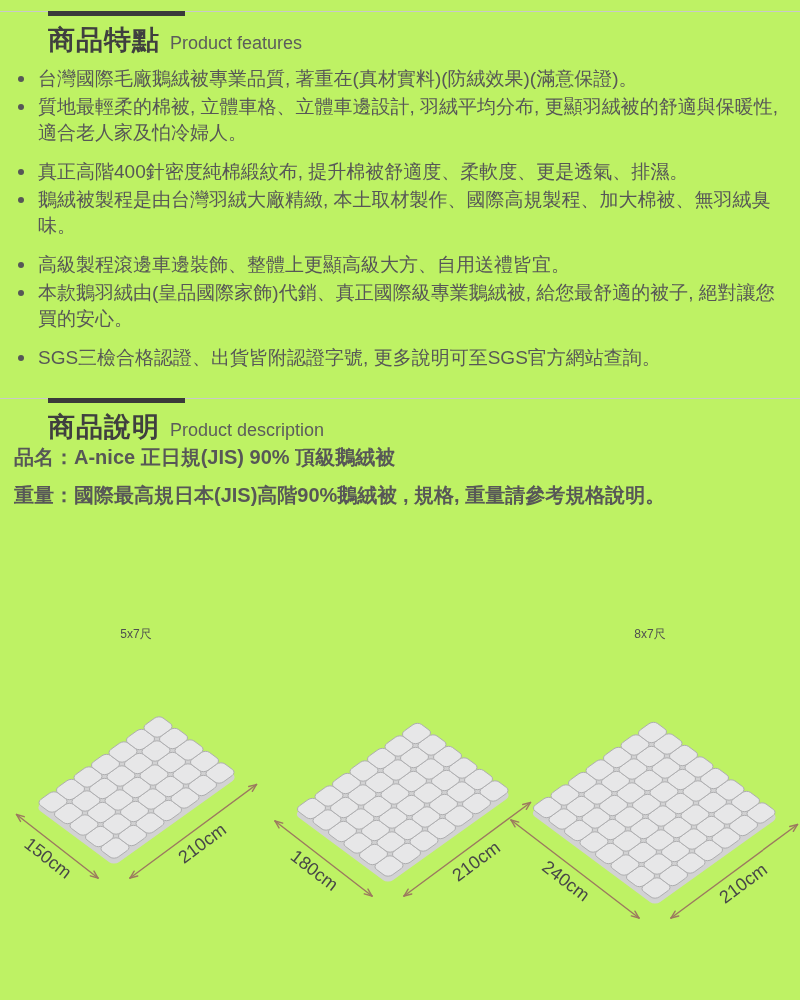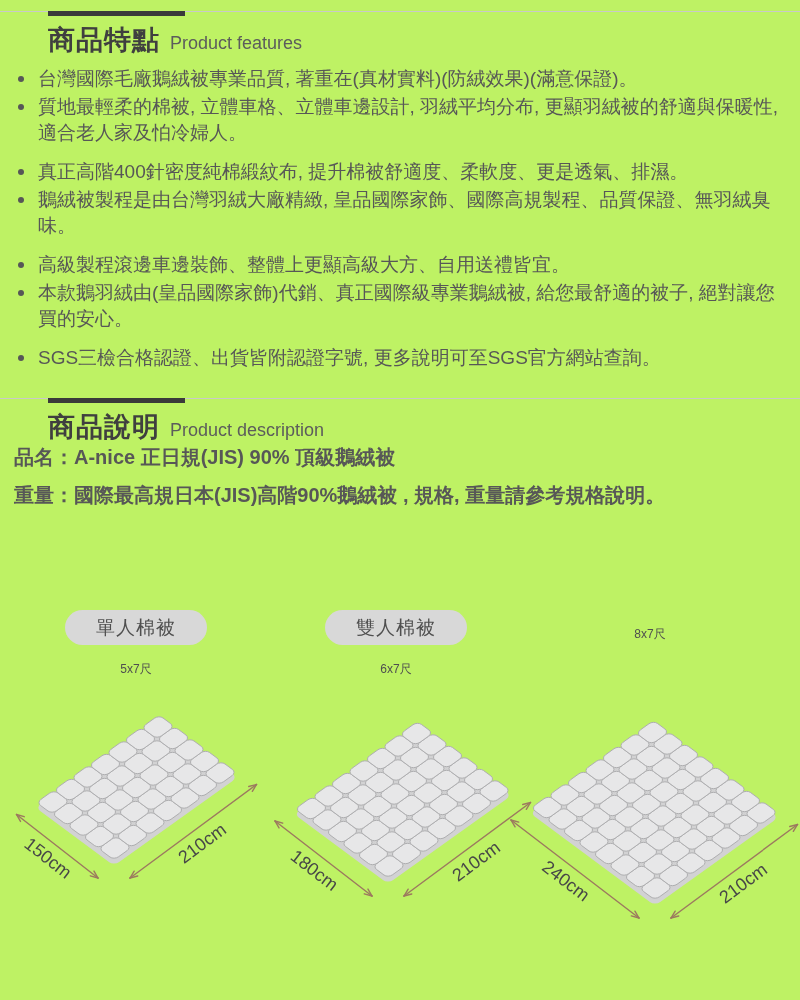--- a/index.html
+++ b/index.html
@@ -40,45 +40,40 @@
   <div class="accent-bar" style="top:11px"></div>
   <div class="sec-title" style="top:22px">
     <span class="zh">商品特點</span>
     <span class="en">Product features</span>
   </div>
 
   <ul class="features">
       <li>台灣國際毛廠鵝絨被專業品質, 著重在(真材實料)(防絨效果)(滿意保證)。</li>
       <li>質地最輕柔的棉被, 立體車格、立體車邊設計, 羽絨平均分布, 更顯羽絨被的舒適與保暖性, 適合老人家及怕冷婦人。</li>
       <li class="gap">真正高階400針密度純棉緞紋布, 提升棉被舒適度、柔軟度、更是透氣、排濕。</li>
-      <li>鵝絨被製程是由台灣羽絨大廠精緻, 皇品國際家飾、國際高規製程、品質保證、無羽絨臭味。</li>
+      <li>鵝絨被製程是由台灣羽絨大廠精緻, 本土取材製作、國際高規製程、加大棉被、無羽絨臭味。</li>
       <li class="gap">高級製程滾邊車邊裝飾、整體上更顯高級大方、自用送禮皆宜。</li>
       <li>本款鵝羽絨由(皇品國際家飾)代銷、真正國際級專業鵝絨被, 給您最舒適的被子, 絕對讓您買的安心。</li>
       <li class="gap">SGS三檢合格認證、出貨皆附認證字號, 更多說明可至SGS官方網站查詢。</li>
     </ul>
 
   <div class="divider" style="top:398px"></div>
   <div class="accent-bar" style="top:398px"></div>
   <div class="sec-title" style="top:409px">
     <span class="zh">商品說明</span>
     <span class="en">Product description</span>
   </div>
 
   <div class="desc-rows">
     <p>品名：A-nice 正日規(JIS) 90% 頂級鵝絨被</p>
     <p>重量：國際最高規日本(JIS)高階90%鵝絨被 , 規格, 重量請參考規格說明。</p>
   </div>
 
   <div class="size-col" style="left:46px">
-    <div class="pill">單人棉被</div>
     <div class="dim">5x7尺</div>
-  </div>
-  <div class="size-col" style="left:306px">
-    <div class="pill">雙人棉被</div>
-    <div class="dim">6x7尺</div>
   </div>
   <div class="size-col" style="left:560px">
     <div class="dim">8x7尺</div>
   </div>
 
   <svg id="quilt-svg" width="800" height="250" viewBox="0 0 800 250">
       <g transform="matrix(17.5 -12.5 -15.5 -11.5 114 175)">
         <rect x="-0.03" y="-0.03" width="7.06" height="5.06" rx="0.3" ry="0.3" fill="#d2d2d3"></rect>
       </g>
       <g transform="matrix(17.5 -12.5 -15.5 -11.5 114 170)">

